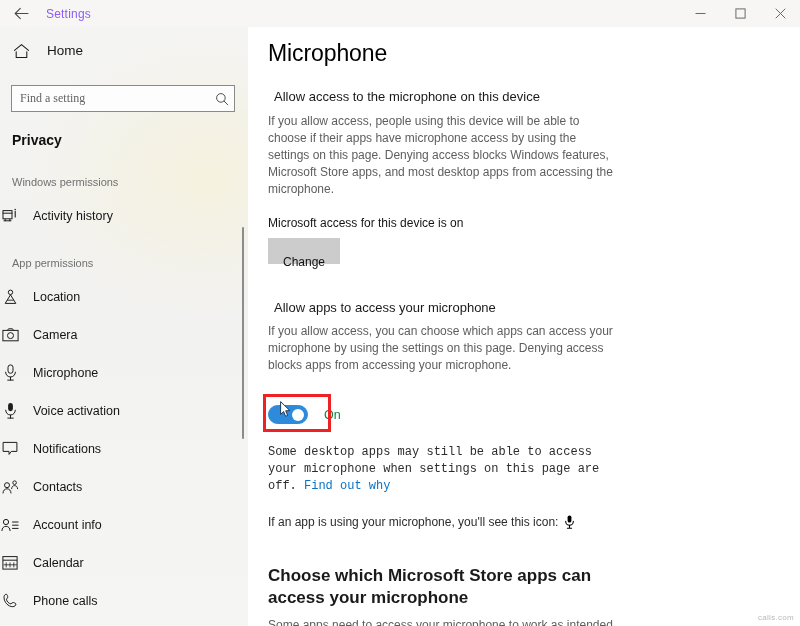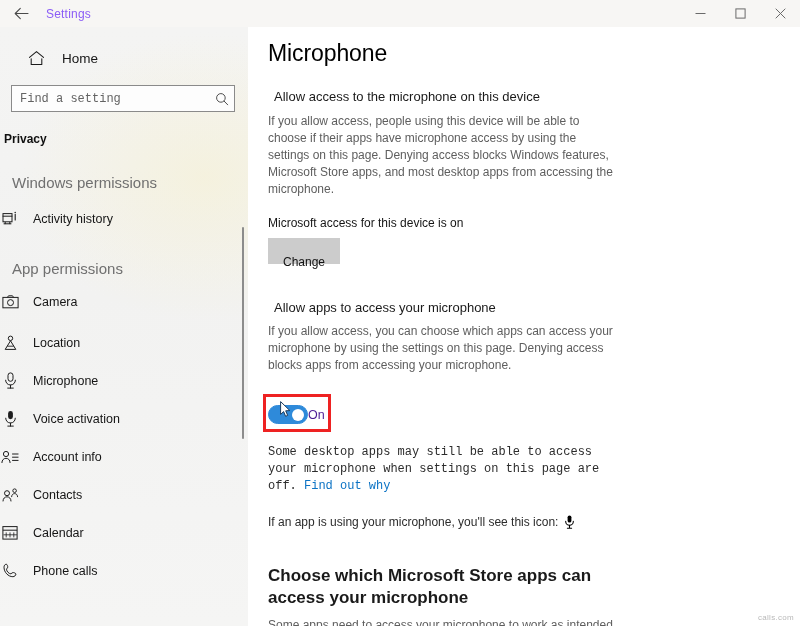--- a/index.html
+++ b/index.html
@@ -74,25 +74,24 @@
       radial-gradient(260px 200px at 205px 150px, rgba(246,240,206,0.55) 0%, rgba(246,240,206,0.0) 72%),
       linear-gradient(180deg, #f4f4f3 0%, #f2f2f1 45%, #f5f5f4 100%);
     overflow: hidden;
   }
   .sidebar-inner {
     position: relative;
     width: 248px;
   }
   .home-row {
     display: flex;
-    align-items: center;
+    align-items: flex-start;
     height: 30px;
     margin-top: 16px;
     padding-left: 13px;
-    margin-left: 15px;
   }
   .home-ico {
     width: 20px;
     display: flex;
     align-items: center;
     justify-content: flex-start;
     color: #1b1b1b;
   }
   .home-label {
     font-size: 13.5px;
@@ -106,43 +105,43 @@
     border: 1px solid #8a8a8a;
     display: flex;
     align-items: center;
     position: relative;
   }
   .search-input {
     flex: 1;
     border: 0;
     outline: 0;
     background: transparent;
-    font-family: Liberation Mono, monospace;
+    font-family: Liberation Serif, serif;
     font-size: 12px;
     color: #0f766e;
     padding: 0 0 0 8px;
     height: 23px;
   }
   .search-input::placeholder { color: #636363; opacity: 1; }
   .search-ico {
     width: 24px;
     display: flex;
     align-items: center;
     justify-content: center;
     color: #4d4d4d;
   }
   .section-title {
-    font-size: 12px;
+    font-size: 14px;
     font-weight: bold;
     color: #101010;
-    padding-left: 4px;
+    padding-left: 12px;
     margin-top: 20px;
   }
   .group-label {
-    font-size: 15px;
+    font-size: 11px;
     color: #707070;
     padding-left: 12px;
     margin-top: 28px;
   }
   .nav-item {
     display: flex;
     align-items: center;
     height: 27px;
     margin-top: 11px;
   }
@@ -274,22 +273,22 @@
   .cursor-arrow {
     position: absolute;
     left: 12px;
     top: 1px;
     width: 11px;
     height: 17px;
     pointer-events: none;
   }
   .toggle-state {
     font-size: 12.5px;
-    color: #4c1d95;
-    margin-left: 0;
+    color: #15803d;
+    margin-left: 16px;
   }
 
   .note-text {
     font-size: 12px;
     color: #2c2c2c;
     line-height: 1.45;
     margin: 14px 0 0 0;
     max-width: 352px;
     font-family: Liberation Mono, monospace;
   }
@@ -392,42 +391,42 @@
             <path d="M1 5.2h9M3.2 11.3v1.4M7.8 11.3v1.4M2 12.8h7" stroke="currentColor" stroke-width="1" stroke-linecap="round"></path>
             <path d="M13.2 3.4v5.6" stroke="currentColor" stroke-width="1.1" stroke-linecap="round"></path>
             <circle cx="13.2" cy="1.6" r="0.75" fill="currentColor"></circle>
           </svg>
         </span>
         <span class="nav-label">Activity history</span>
       </div>
 
       <div class="group-label">App permissions</div>
 
+      <div class="nav-item first-in-group">
+        <span class="nav-ico">
+          <svg width="15" height="16" viewBox="0 0 15 16" fill="none" aria-hidden="true">
+            <circle cx="7.5" cy="3.3" r="2.2" stroke="currentColor" stroke-width="1"></circle>
+            <path d="M7.5 5.8L2.2 14.4h10.6L7.5 5.8z" stroke="currentColor" stroke-width="1" stroke-linejoin="round"></path>
+            <path d="M4.3 11.2h6.4" stroke="currentColor" stroke-width="0.9"></path>
+          </svg>
+        </span>
+        <span class="nav-label">Location</span>
+      </div>
+
       <div class="nav-item">
         <span class="nav-ico">
           <svg width="17" height="14" viewBox="0 0 17 14" fill="none" aria-hidden="true">
             <rect x="0.9" y="2.4" width="15.2" height="10.4" stroke="currentColor" stroke-width="1"></rect>
             <circle cx="8.5" cy="7.6" r="3" stroke="currentColor" stroke-width="1"></circle>
             <path d="M5.4 2.4l1.1-1.6h4l1.1 1.6" stroke="currentColor" stroke-width="1" stroke-linejoin="round"></path>
           </svg>
         </span>
         <span class="nav-label">Camera</span>
       </div>
 
-      <div class="nav-item first-in-group">
-        <span class="nav-ico">
-          <svg width="15" height="16" viewBox="0 0 15 16" fill="none" aria-hidden="true">
-            <circle cx="7.5" cy="3.3" r="2.2" stroke="currentColor" stroke-width="1"></circle>
-            <path d="M7.5 5.8L2.2 14.4h10.6L7.5 5.8z" stroke="currentColor" stroke-width="1" stroke-linejoin="round"></path>
-            <path d="M4.3 11.2h6.4" stroke="currentColor" stroke-width="0.9"></path>
-          </svg>
-        </span>
-        <span class="nav-label">Location</span>
-      </div>
-
       <div class="nav-item">
         <span class="nav-ico">
           <svg width="13" height="17" viewBox="0 0 13 17" fill="none" aria-hidden="true">
             <rect x="4" y="0.9" width="5" height="8.4" rx="2.5" stroke="currentColor" stroke-width="1"></rect>
             <path d="M1.6 8.2c0 2.7 2.2 4.8 4.9 4.8s4.9-2.1 4.9-4.8" stroke="currentColor" stroke-width="1" stroke-linecap="round"></path>
             <path d="M6.5 13.1v3M3.7 16.1h5.6" stroke="currentColor" stroke-width="1" stroke-linecap="round"></path>
           </svg>
         </span>
         <span class="nav-label">Microphone</span>
       </div>
@@ -436,42 +435,50 @@
         <span class="nav-ico">
           <svg width="13" height="17" viewBox="0 0 13 17" fill="none" aria-hidden="true">
             <rect x="4.1" y="1" width="4.8" height="8.2" rx="2.4" fill="currentColor"></rect>
             <path d="M1.7 8.2c0 2.7 2.1 4.8 4.8 4.8s4.8-2.1 4.8-4.8" stroke="currentColor" stroke-width="1" stroke-linecap="round"></path>
             <path d="M6.5 13.1v3M3.8 16.1h5.5" stroke="currentColor" stroke-width="1" stroke-linecap="round"></path>
           </svg>
         </span>
         <span class="nav-label">Voice activation</span>
       </div>
 
-
-      <div class="nav-item">
-        <span class="nav-ico">
-          <svg width="18" height="14" viewBox="0 0 18 14" fill="none" aria-hidden="true">
-            <circle cx="5" cy="4" r="2.6" stroke="currentColor" stroke-width="1"></circle>
-            <path d="M0.9 12.6c0-2.6 1.9-4.3 4.1-4.3s4.1 1.7 4.1 4.3" stroke="currentColor" stroke-width="1" stroke-linecap="round"></path>
-            <path d="M11.5 4h5.6M11.5 7.2h5.6M11.5 10.4h5.6" stroke="currentColor" stroke-width="1" stroke-linecap="round"></path>
-          </svg>
-        </span>
-        <span class="nav-label">Account info</span>
+      <div class="nav-item">
+        <span class="nav-ico">
+          <svg width="16" height="15" viewBox="0 0 16 15" fill="none" aria-hidden="true">
+            <path d="M1.1 1.4h13.8v9H9.3l-2.2 3-0.1-3H1.1v-9z" stroke="currentColor" stroke-width="1" stroke-linejoin="round"></path>
+          </svg>
+        </span>
+        <span class="nav-label">Notifications</span>
       </div>
 
       <div class="nav-item">
         <span class="nav-ico">
           <svg width="17" height="14" viewBox="0 0 17 14" fill="none" aria-hidden="true">
             <circle cx="5" cy="5.2" r="2.5" stroke="currentColor" stroke-width="1"></circle>
             <path d="M1 13c0-2.5 1.8-4.2 4-4.2s4 1.7 4 4.2" stroke="currentColor" stroke-width="1" stroke-linecap="round"></path>
             <circle cx="12.6" cy="2.7" r="1.8" stroke="currentColor" stroke-width="0.95"></circle>
             <path d="M9.6 8.7c0-1.9 1.4-3.1 3-3.1s3 1.2 3 3.1" stroke="currentColor" stroke-width="0.95" stroke-linecap="round"></path>
           </svg>
         </span>
         <span class="nav-label">Contacts</span>
+      </div>
+
+      <div class="nav-item">
+        <span class="nav-ico">
+          <svg width="18" height="14" viewBox="0 0 18 14" fill="none" aria-hidden="true">
+            <circle cx="5" cy="4" r="2.6" stroke="currentColor" stroke-width="1"></circle>
+            <path d="M0.9 12.6c0-2.6 1.9-4.3 4.1-4.3s4.1 1.7 4.1 4.3" stroke="currentColor" stroke-width="1" stroke-linecap="round"></path>
+            <path d="M11.5 4h5.6M11.5 7.2h5.6M11.5 10.4h5.6" stroke="currentColor" stroke-width="1" stroke-linecap="round"></path>
+          </svg>
+        </span>
+        <span class="nav-label">Account info</span>
       </div>
 
       <div class="nav-item">
         <span class="nav-ico">
           <svg width="16" height="15" viewBox="0 0 16 15" fill="none" aria-hidden="true">
             <rect x="0.9" y="1.6" width="14.2" height="12.5" stroke="currentColor" stroke-width="1"></rect>
             <path d="M0.9 5.2h14.2" stroke="currentColor" stroke-width="1"></path>
             <path d="M4.2 7.4v5M8 7.4v5M11.8 7.4v5M1.5 9.8h13.4" stroke="currentColor" stroke-width="0.8"></path>
           </svg>
         </span>

